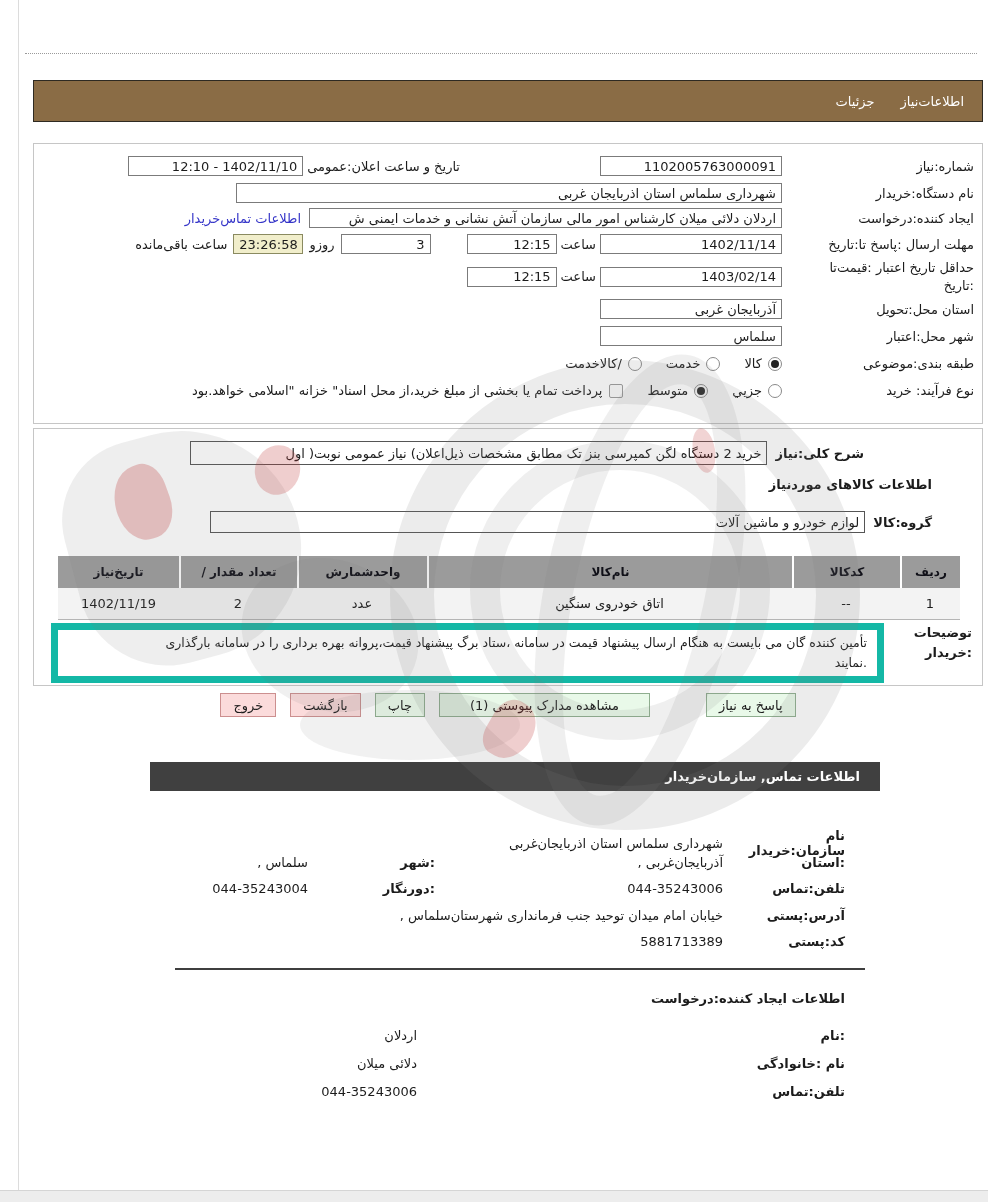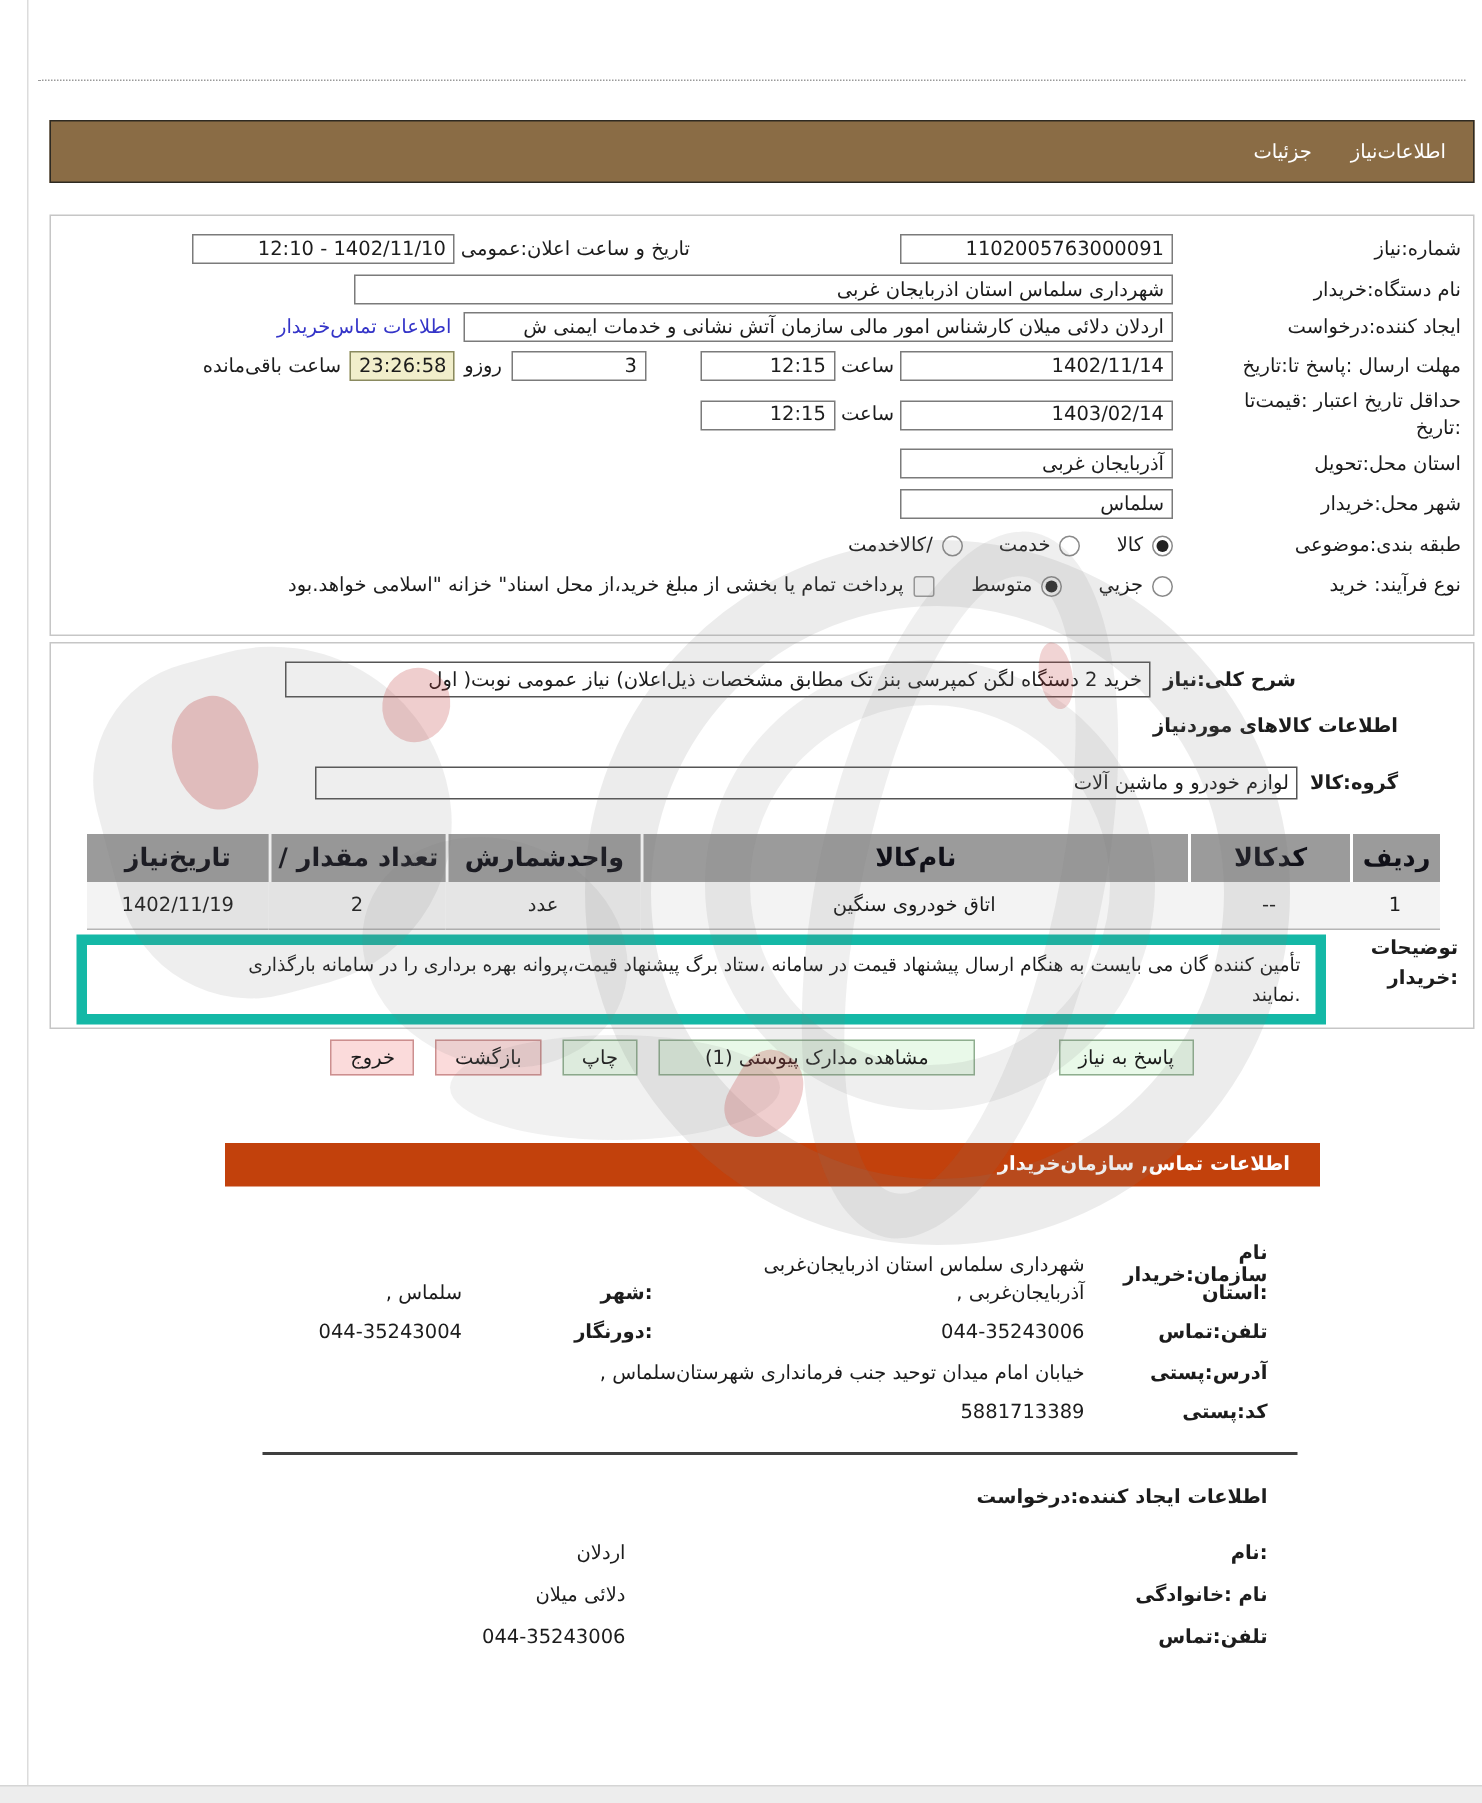--- a/index.html
+++ b/index.html
@@ -32,38 +32,38 @@
   .radio{width:12px;height:12px;border:1px solid #8a8a8a;border-radius:50%;background:#fff;flex:none;
     margin-left:6px;position:relative;}
   .radio.sel::after{content:"";position:absolute;left:2px;top:2px;right:2px;bottom:2px;background:#222;border-radius:50%;}
   .ropt{margin-left:24px;}
   .chk{width:12px;height:12px;border:1px solid #9a9a9a;background:#fbfbfb;flex:none;margin-left:7px;border-radius:2px;}
   .bold{font-weight:bold;}
   
   .descbox{width:577px;height:24px;border:1px solid #555;}
   .groupbox{width:655px;height:22px;border:1px solid #555;}
   .needtable{position:absolute;top:127px;left:24px;width:902px;border-collapse:separate;border-spacing:0;}
-  .needtable th{background:#9b9b9b;color:#101018;font-weight:bold;font-size:17px;height:30px;
+  .needtable th{background:#9b9b9b;color:#101018;font-weight:bold;font-size:12px;height:30px;
     border-left:2px solid #fff;text-align:center;}
   .needtable th:last-child{border-left:none;}
   .needtable td{background:#f3f3f3;height:29px;text-align:center;border-bottom:1px solid #b5b5b5;font-size:13px;}
   .notesrow{top:194px;align-items:flex-start;padding-right:10px;}
   .noteslbl{width:88px;flex:none;font-weight:bold;line-height:1.5;}
   .notesbox{width:833px;border:7px solid #14b8a6;padding:3px 10px;box-sizing:border-box;
     font-size:12.5px;line-height:1.6;min-height:48px;}
   
   .btnrow{left:33px;top:693px;width:950px;display:flex;justify-content:center;gap:14px;}
   .btn{height:24px;padding:4px 12px;display:flex;align-items:center;font-size:13px;box-sizing:border-box;cursor:default;}
   .btn-green{background:#e9f9e9;border:1px solid #8fae8f;}
   .btn-pink{background:#fbdbdb;border:1px solid #cc8f8f;}
   .btn-wide{padding:0 30px;}
   .btn-first{margin-left:42px;}
   
   .contact{left:150px;top:762px;width:730px;height:400px;position:absolute;}
-  .cbar{height:29px;background:#c2410c;color:#fff;font-weight:bold;display:flex;align-items:center;
+  .cbar{height:29px;background:#404040;color:#fff;font-weight:bold;display:flex;align-items:center;
     padding:0 20px;box-sizing:border-box;}
   .crow{position:absolute;left:0;right:0;display:flex;padding-right:35px;box-sizing:border-box;align-items:center;}
   .clbl{width:110px;flex:none;font-weight:bold;}
   .cval{width:300px;flex:none;text-align:start;padding-left:6px;box-sizing:border-box;padding-right:12px;}
   .clbl2{width:115px;flex:none;font-weight:bold;}
   .cval2{flex:1;padding-right:12px;box-sizing:border-box;}
   .cdivider{position:absolute;left:25px;top:206px;width:690px;height:0;border-top:2px solid #3f3f3f;}
   .rval{flex:1;padding-right:318px;box-sizing:border-box;}
   
   .wm{position:absolute;pointer-events:none;z-index:40;}
@@ -131,21 +131,21 @@
     <span style="margin-right:4px">ساعت</span>
     <span class="inp w90" style="margin-right:4px">12:15</span>
   </div>
 
   <div class="prow" style="top:155px">
     <span class="lblcol">استان محل:تحویل</span>
     <span class="inp w182">آذربایجان غربی</span>
   </div>
 
   <div class="prow" style="top:182px">
-    <span class="lblcol">شهر محل:خریدار</span>
+    <span class="lblcol">شهر محل:اعتبار</span>
     <span class="inp w182">سلماس</span>
   </div>
 
   <div class="prow" style="top:212px">
     <span class="lblcol">طبقه بندی:موضوعی</span>
     <span class="radio sel"></span>
     <span class="ropt">کالا</span>
     <span class="radio"></span>
     <span class="ropt">خدمت</span>
     <span class="radio"></span>

